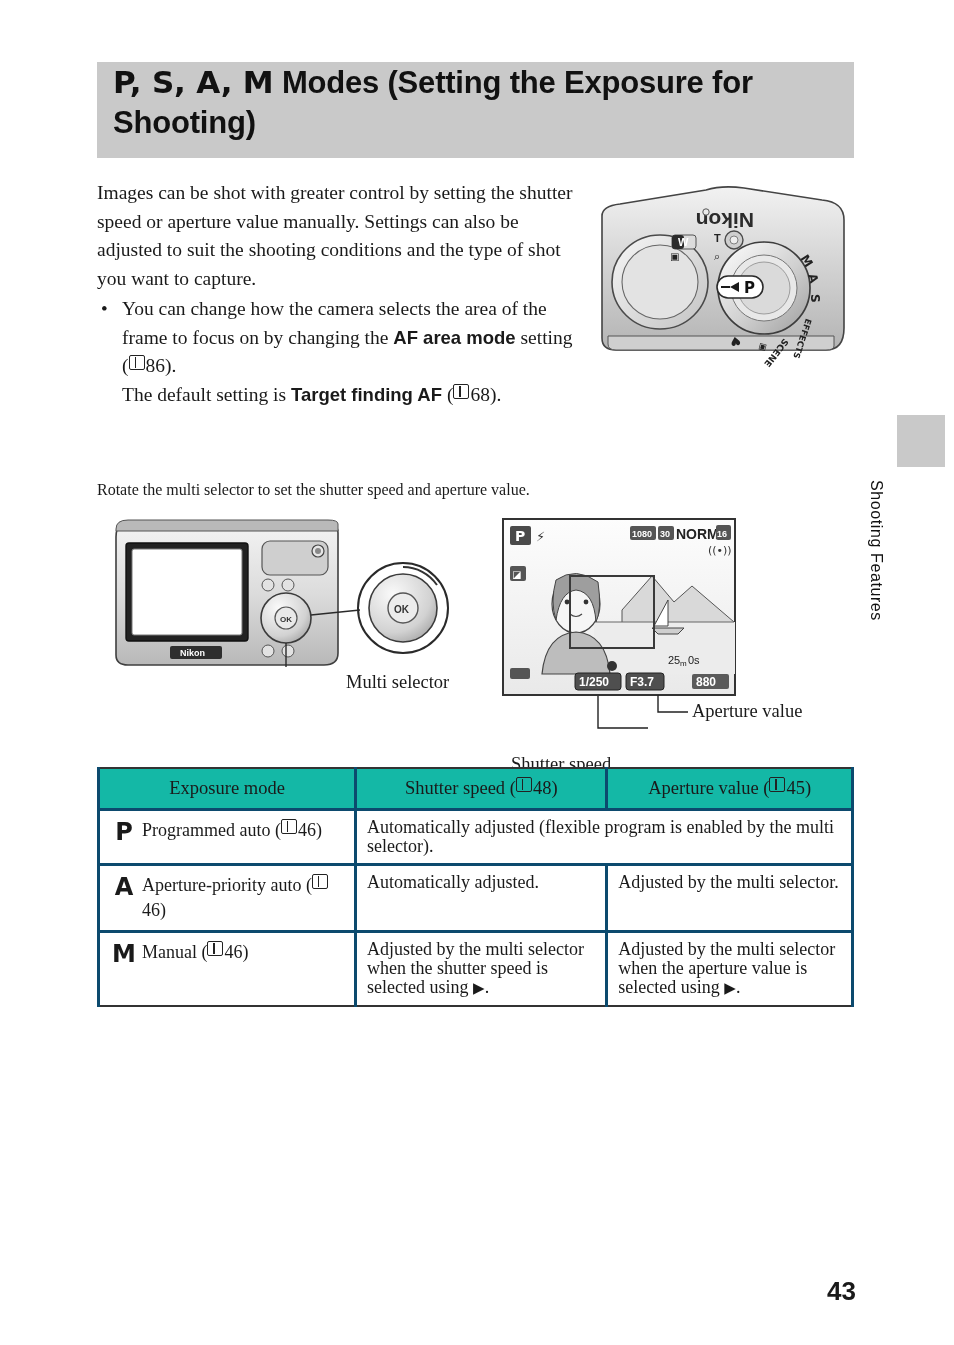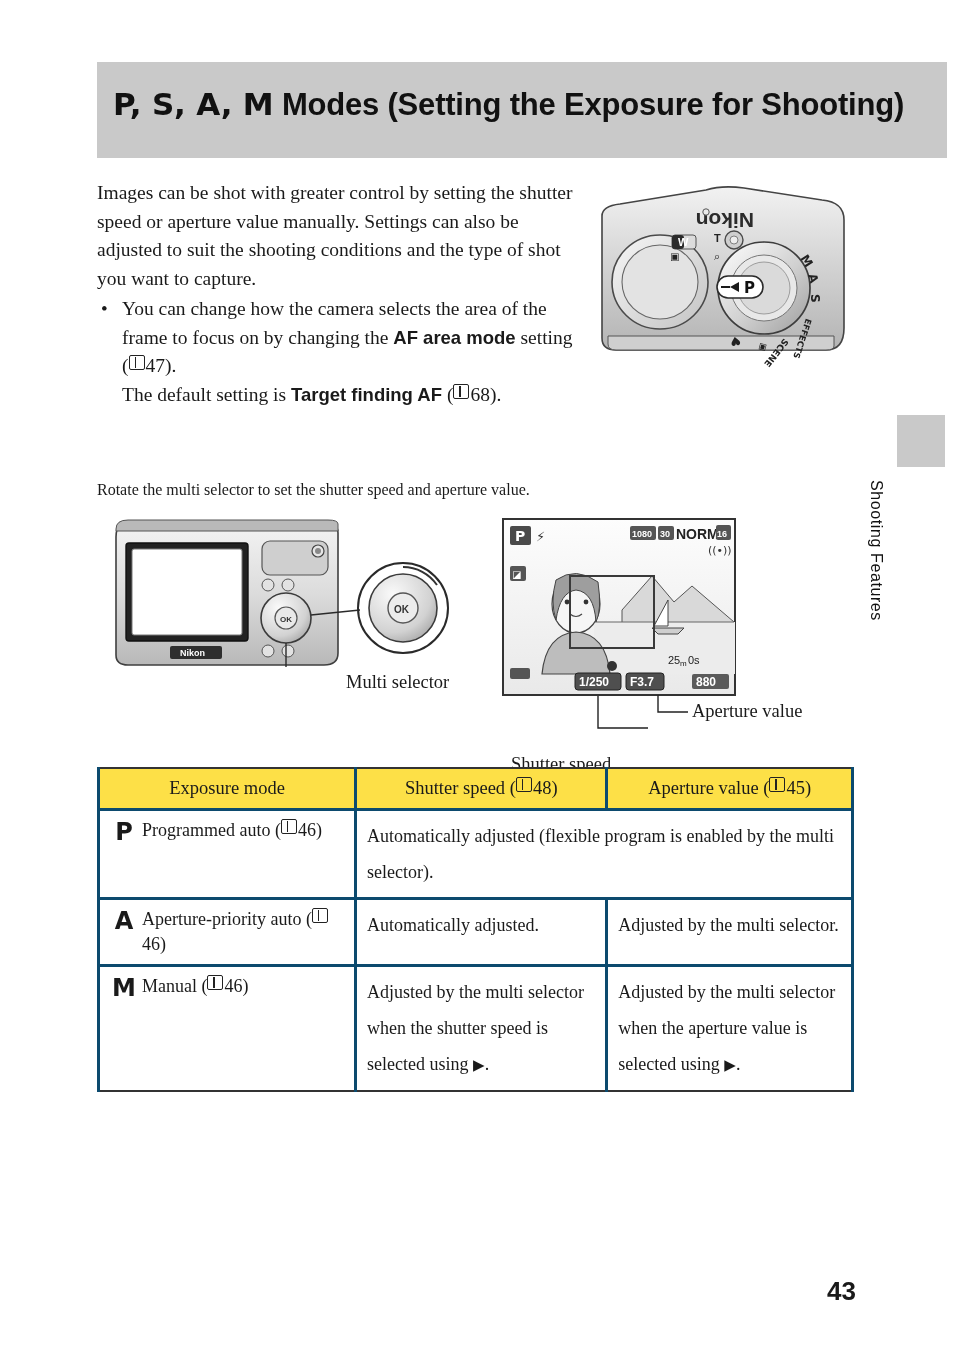--- a/index.html
+++ b/index.html
@@ -8,23 +8,23 @@
     background:#ffffff;
     font-family:"Liberation Serif", serif;
     color:#1a1a1a;
     position:relative;
     overflow:hidden;
   }
   .page { position:relative; width:954px; height:1345px; }
 
   
   .title-bar {
-    position:absolute; left:97px; top:62px; width:850px; min-height:96px;
+    position:absolute; left:97px; top:62px; width:757px; min-height:96px;
     background:#c9c9c9;
-    padding:22px 14px 10px 16px;
+    padding:0 14px 10px 16px;
     box-sizing:border-box;
   }
   .title-text {
     font-family:"Liberation Sans", sans-serif;
     font-weight:bold;
     font-size:31px;
     line-height:40px;
     color:#111;
     letter-spacing:-0.2px;
   }
@@ -98,40 +98,40 @@
     font-size:18px;
   }
   .tbl td, .tbl th {
     border:3px solid #0c4a6e;
     padding:7px 10px;
     vertical-align:top;
     text-align:left;
     font-weight:normal;
   }
   .tbl thead th {
-    background:#fde047;
+    background:#14b8a6;
     text-align:center;
     font-size:18.5px;
     padding:9px 6px;
     border-top:2px solid #333;
     border-bottom:1px solid #555;
   }
   .tbl tbody tr:last-child td { border-bottom:2px solid #333; }
   .tbl td.modecell { width:248px; padding-left:6px; }
   .tbl td.ssp { width:254px; }
   .tbl td.apv { width:255px; }
   .mode-letter {
     font-family:"DejaVu Sans", sans-serif;
     font-weight:bold; font-size:24px;
     display:inline-block;
     width:36px; text-align:center;
     vertical-align:top;
   }
   .mode-name { display:inline-block; width:190px; vertical-align:top; line-height:25px; }
-  .cellpad { line-height:36px; }
+  .cellpad { line-height:19px; }
   .arrow { font-family:"DejaVu Sans", sans-serif; font-size:15px; }
 
   
   .side-tab {
     position:absolute; left:897px; top:415px; width:48px; height:52px;
     background:#c9c9c9;
   }
   .side-text {
     position:absolute; left:885px; top:480px;
     width:220px;
@@ -155,21 +155,21 @@
 
 <div class="page">
 
   <div class="title-bar">
     <div class="title-text"><span class="mode-glyph">P, S, A, M</span><span> Modes (Setting the Exposure for Shooting)</span></div>
   </div>
 
   <div class="intro">
     <div>Images can be shot with greater control by setting the shutter speed or aperture value manually. Settings can also be adjusted to suit the shooting conditions and the type of shot you want to capture.</div>
     <ul class="bullet-list">
-      <li><span>You can change how the camera selects the area of the frame to focus on by changing the </span><b>AF area mode</b><span> setting (</span><span class="bookicon"></span><span>47).</span><br>
+      <li><span>You can change how the camera selects the area of the frame to focus on by changing the </span><b>AF area mode</b><span> setting (</span><span class="bookicon"></span><span>86).</span><br>
       <span>The default setting is </span><b>Target finding AF</b><span> (</span><span class="bookicon"></span><span>68).</span></li>
     </ul>
   </div>
 
   <div class="cam-top">
     <svg width="260" height="195" viewBox="0 0 260 195">
       <defs>
         <linearGradient id="gbody" x1="0" y1="0" x2="0" y2="1">
           <stop offset="0%" stop-color="#f2f2f2"></stop>
           <stop offset="45%" stop-color="#d5d5d5"></stop>

